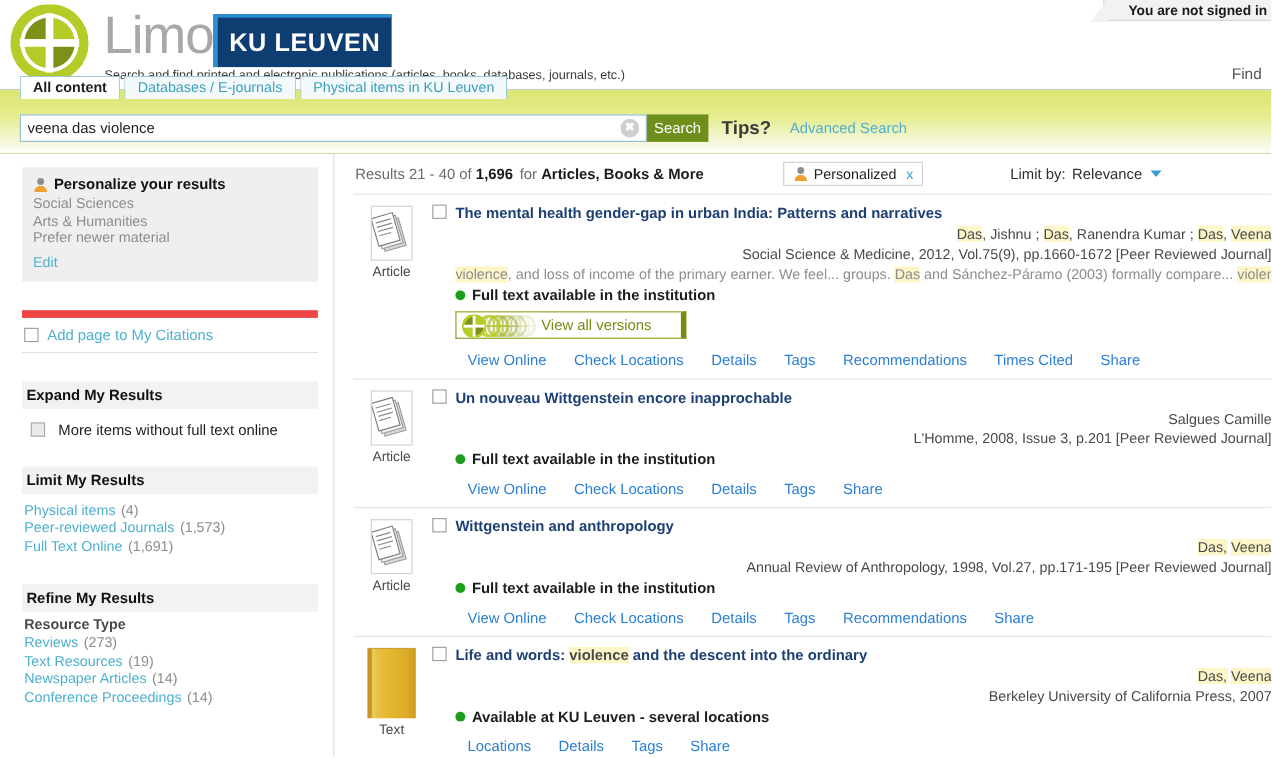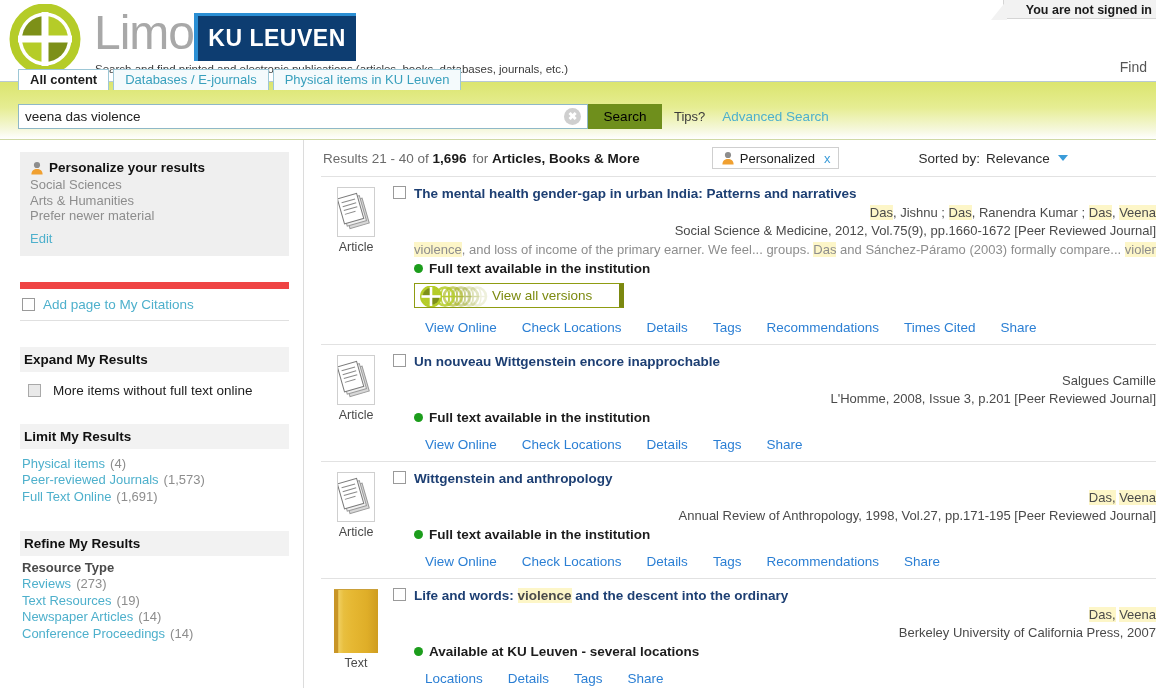--- a/index.html
+++ b/index.html
@@ -159,35 +159,36 @@
     background: #cfcfcf;
     color: #fff;
     font-size: 11px;
     line-height: 17px;
     text-align: center;
     font-weight: bold;
     cursor: pointer;
     flex: 0 0 auto;
   }
   .search-btn {
-    width: 74px;
+    width: 56px;
     background: #6f8f1c;
-    color: #000000;
+    color: #ffffff;
     border: none;
     font-size: 13.5px;
     cursor: pointer;
     font-family: "Liberation Sans", sans-serif;
     height: 25px;
     margin: 0;
   }
   .tips {
     margin-left: 12px;
     align-self: center;
-    font-size: 13px;
+    font-size: 17px;
     color: #3a3a3a;
+    font-weight: bold;
   }
   .adv-search {
     margin-left: 17px;
     align-self: center;
     font-size: 13.5px;
     color: #4eb0cc;
   }
 
   
   .body-area {
@@ -560,21 +561,21 @@
           <span class="person-icon">
             <svg width="14" height="14" viewBox="0 0 14 14">
               <circle cx="7" cy="4" r="3.1" fill="#8d8d8d"></circle>
               <path d="M1.4 13.5 C1.4 9.6 4 8 7 8 C10 8 12.6 9.6 12.6 13.5 Z" fill="#f0a030"></path>
             </svg>
           </span>
           <span>Personalized</span>
           <span class="x">x</span>
         </span>
         <span class="sorted-by">
-          <span>Sorted by:</span>
+          <span>Limit by:</span>
           <span>Relevance</span>
           <span class="caret"></span>
         </span>
       </div>
 
       <div class="result">
         <div class="res-icon-col">
           <div class="icon-article">
             <svg width="38" height="50" viewBox="0 0 38 50">
               <g transform="rotate(-16 19 25)">

